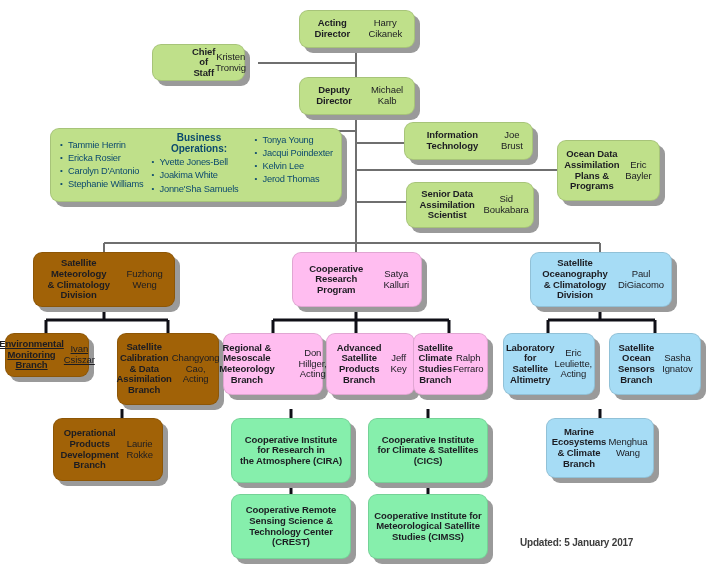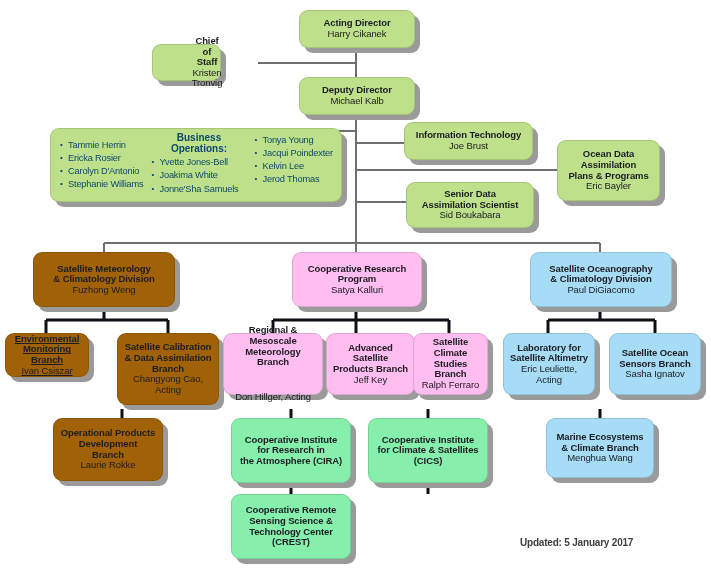--- a/index.html
+++ b/index.html
@@ -28,21 +28,20 @@
     pointer-events: none;
   }
 
   
   .node {
     position: absolute;
     z-index: 3;
     box-sizing: border-box;
     border-radius: 9px;
     display: flex;
-    flex-direction: column;
     align-items: center;
     justify-content: center;
     text-align: center;
     padding: 3px 4px;
     line-height: 1.12;
     box-shadow: 5px 5px 0 0 #9a9a9a;
     color: #1c1c22;
     border: 1px solid rgba(0,0,0,0.12);
   }
   .node .ttl {
@@ -178,21 +177,21 @@
 
       <path d="M600 409 L600 418"></path>
     </g>
   </svg>
 
   <div class="node green" style="left:299px; top:10px; width:116px; height:38px;">
     <div class="ttl">Acting Director</div>
     <div class="person">Harry Cikanek</div>
   </div>
 
-  <div class="node green" style="left:152px; top:44px; width:69px; height:37px;padding-left:45px;">
+  <div class="node green" style="left:152px; top:44px; width:93px; height:37px;padding-left:45px;">
     <div class="ttl">Chief of Staff</div>
     <div class="person">Kristen Tronvig</div>
   </div>
 
   <div class="node green" style="left:299px; top:77px; width:116px; height:38px;">
     <div class="ttl">Deputy Director</div>
     <div class="person">Michael Kalb</div>
   </div>
 
   <div class="node green" style="left:404px; top:122px; width:129px; height:38px;">
@@ -340,20 +339,27 @@
   </div>
 
   <div class="node palepink" style="left:231px; top:494px; width:120px; height:65px;">
     <div class="ttl">
       <span>Cooperative Remote</span>
       <span>Sensing Science &amp;</span>
       <span>Technology Center (CREST)</span>
     </div>
   </div>
 
+  <div class="node palepink" style="left:368px; top:494px; width:120px; height:65px;">
+    <div class="ttl">
+      <span>Cooperative Institute for</span>
+      <span>Meteorological Satellite</span>
+      <span>Studies (CIMSS)</span>
+    </div>
+  </div>
 
   <div class="node blue" style="left:503px; top:333px; width:92px; height:62px;">
     <div class="ttl">
       <span>Laboratory for</span>
       <span>Satellite Altimetry</span>
     </div>
     <div class="person">Eric Leuliette, Acting</div>
   </div>
 
   <div class="node blue" style="left:609px; top:333px; width:92px; height:62px;">

